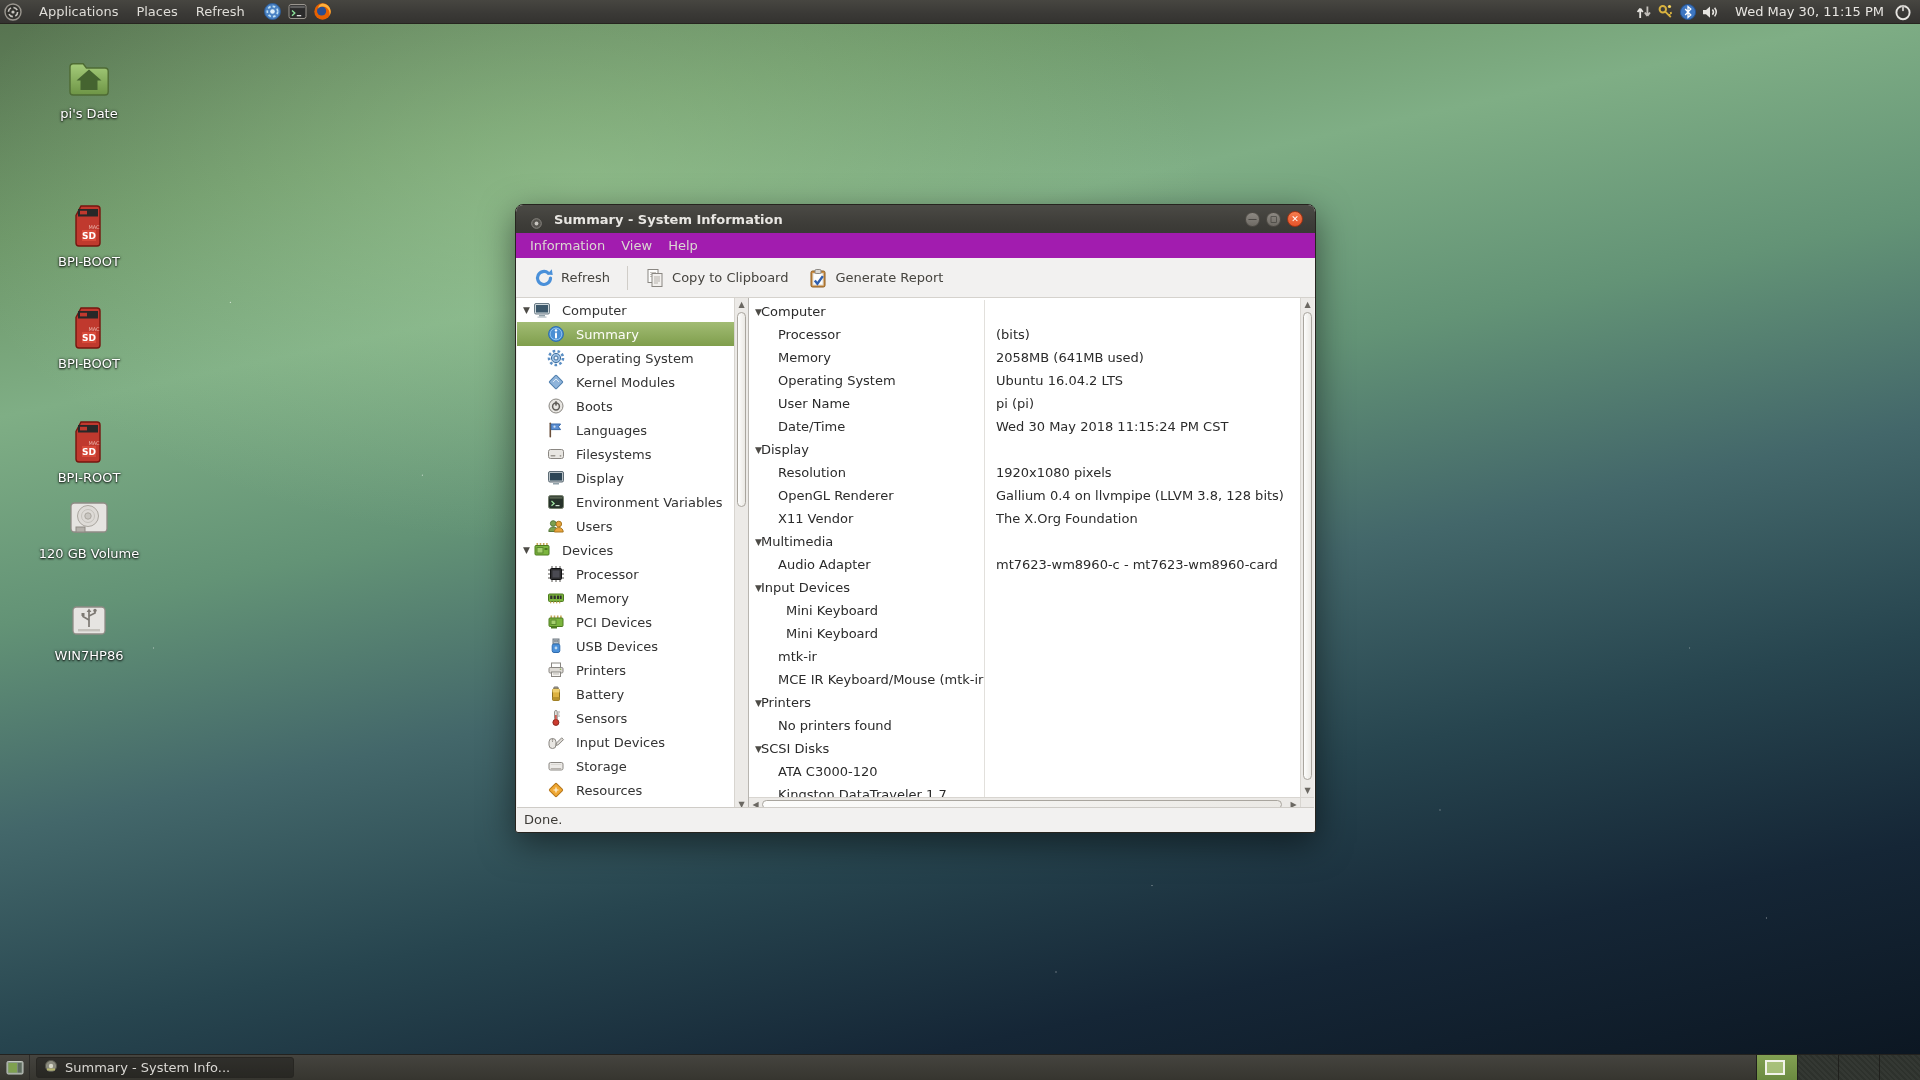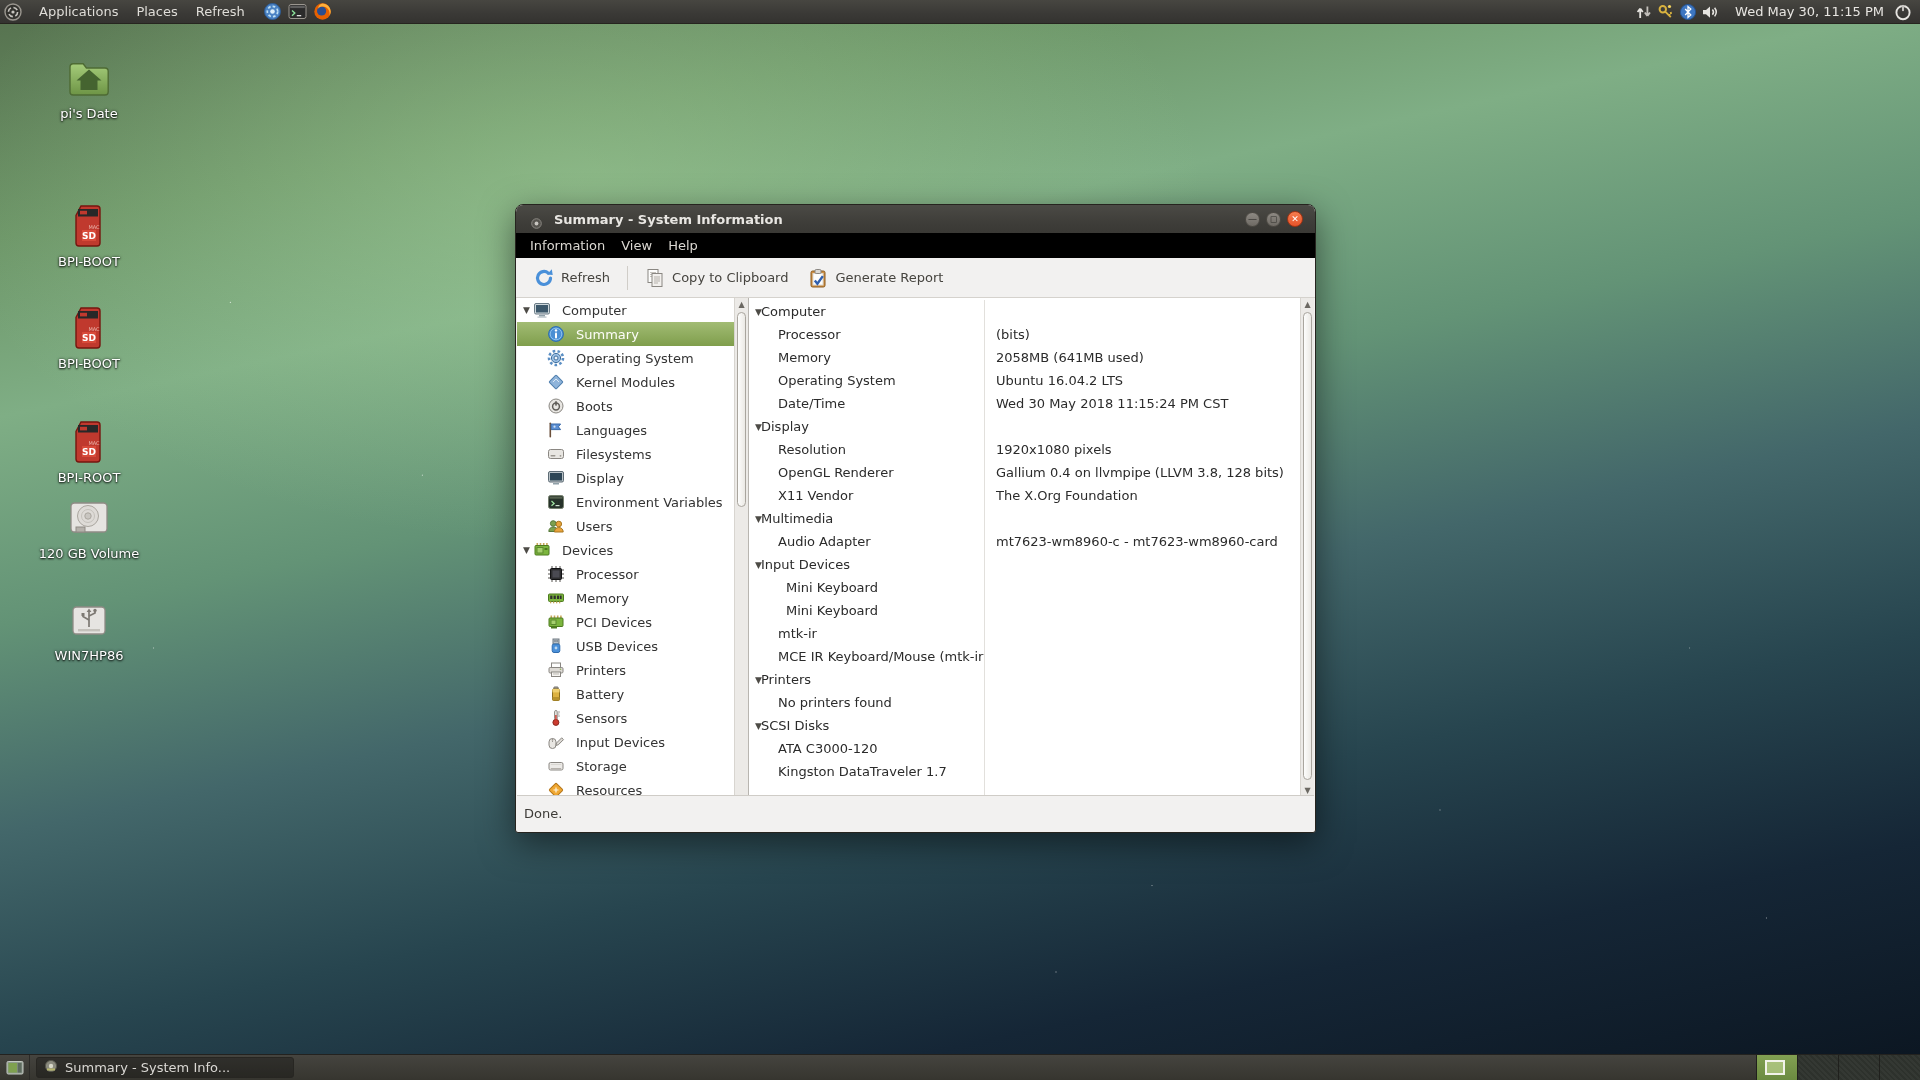--- a/index.html
+++ b/index.html
@@ -43,21 +43,21 @@
     background:#f2f1f0; border:1px solid #26241f; border-radius:8px 8px 3px 3px;
     box-shadow:0 10px 34px rgba(0,0,0,.5); z-index:20; }
   .titlebar { height:28px; background:linear-gradient(#4b4a45,#3d3c38 70%,#3a3935);
     border-radius:7px 7px 0 0; display:flex; align-items:center; position:relative; }
   .tb-appicon { width:11px; height:11px; margin-left:15px; }
   .tb-title { margin-left:12px; font-size:13px; font-weight:bold; color:#e8e6e2; }
   .tb-buttons { position:absolute; right:12px; top:0; height:28px; display:flex; align-items:center; gap:6px; }
   .wbtn { width:15px; height:15px; border-radius:50%; display:flex; align-items:center; justify-content:center;
     font-size:9px; line-height:1; color:#2f2e2a; background:linear-gradient(#8d8983,#6e6a64); border:1px solid #4e4b45; }
   .wbtn.close { background:linear-gradient(#f57d4f,#e8542a); border-color:#a33414; color:#fff; width:16px; height:16px; }
-  .menubar { height:25px; background:#000000; display:flex; align-items:center; padding-left:6px; }
+  .menubar { height:25px; background:#a21caf; display:flex; align-items:center; padding-left:6px; }
   .mb-item { padding:0 8px; font-size:13px; color:#dbd8d2; height:25px; display:flex; align-items:center; }
   .toolbar { height:40px; background:#f2f1f0; border-bottom:1px solid #d5d2cd; display:flex; align-items:center; padding-left:8px; }
   .tool-btn { display:flex; align-items:center; gap:7px; padding:6px 10px; border-radius:3px; font-size:13px; color:#46443f; }
   .tool-sep { width:1px; height:24px; background:#d0cdc8; margin:0 7px; }
 
   .win-content { position:absolute; top:93px; bottom:21px; left:1px; right:1px; display:flex; background:#fff; }
 
   
   .sidebar { width:232px; border-right:1px solid #b8b5b0; position:relative; background:#fff; overflow:hidden; flex-shrink:0; }
   .side-list { position:absolute; top:0; bottom:0; left:0; right:14px; overflow:hidden; }
@@ -76,21 +76,21 @@
   .det-tri { width:12px; padding-left:6px; font-size:9px; color:#4d4b46; }
   .det-val { flex:1; padding-left:12px; overflow:hidden; }
 
   
   .sb-v { position:absolute; top:0; right:0; width:14px; background:#eceae7; border-left:1px solid #d8d5d0; }
   .sb-h { position:absolute; left:0; height:14px; bottom:0; background:#eceae7; border-top:1px solid #d8d5d0; }
   .sb-arrow { position:absolute; color:#6b6862; font-size:8px; display:flex; align-items:center; justify-content:center; }
   .sb-thumb { position:absolute; border-radius:7px; background:linear-gradient(90deg,#fdfdfc,#ebe9e5); border:1px solid #a9a59e; }
   .corner { position:absolute; right:0; bottom:0; width:14px; height:14px; background:#eceae7; border-left:1px solid #d8d5d0; border-top:1px solid #d8d5d0; }
 
-  .statusbar { position:absolute; bottom:1px; left:1px; right:1px; height:36px; background:#f2f1f0;
+  .statusbar { position:absolute; bottom:1px; left:1px; right:1px; height:24px; background:#f2f1f0;
     border-top:1px solid #cfccc7; border-radius:0 0 2px 2px; display:flex; align-items:center;
     padding-left:7px; font-size:13px; color:#3d3b37; }
 
   
   .taskbar { position:absolute; bottom:0; left:0; right:0; height:26px;
     background:linear-gradient(#45443f,#36352f); border-top:1px solid #23221f;
     display:flex; align-items:center; z-index:50; }
   .show-desktop { width:30px; height:26px; display:flex; align-items:center; justify-content:center; border-right:1px solid #2c2b28; }
   .task-btn { margin-left:6px; width:258px; height:21px; background:rgba(0,0,0,.28); border:1px solid #272622;
     border-radius:3px; display:flex; align-items:center; gap:7px; padding:0 7px; color:#dad8d4; font-size:13px; white-space:nowrap; overflow:hidden; }
@@ -632,20 +632,27 @@
             <div class="det-row">
               <div class="det-key">
                 <span style="width: 29px; flex-shrink: 0;"></span>
                 <span>Operating System</span>
               </div>
               <div class="det-val">Ubuntu 16.04.2 LTS</div>
             </div>
             <div class="det-row">
               <div class="det-key">
                 <span style="width: 29px; flex-shrink: 0;"></span>
+                <span>User Name</span>
+              </div>
+              <div class="det-val">pi (pi)</div>
+            </div>
+            <div class="det-row">
+              <div class="det-key">
+                <span style="width: 29px; flex-shrink: 0;"></span>
                 <span>Date/Time</span>
               </div>
               <div class="det-val">Wed 30 May 2018 11:15:24 PM CST</div>
             </div>
             <div class="det-row">
               <div class="det-key">
                 <span class="det-tri">▼</span>
                 <span>Display</span>
               </div>
               <div class="det-val"></div>

